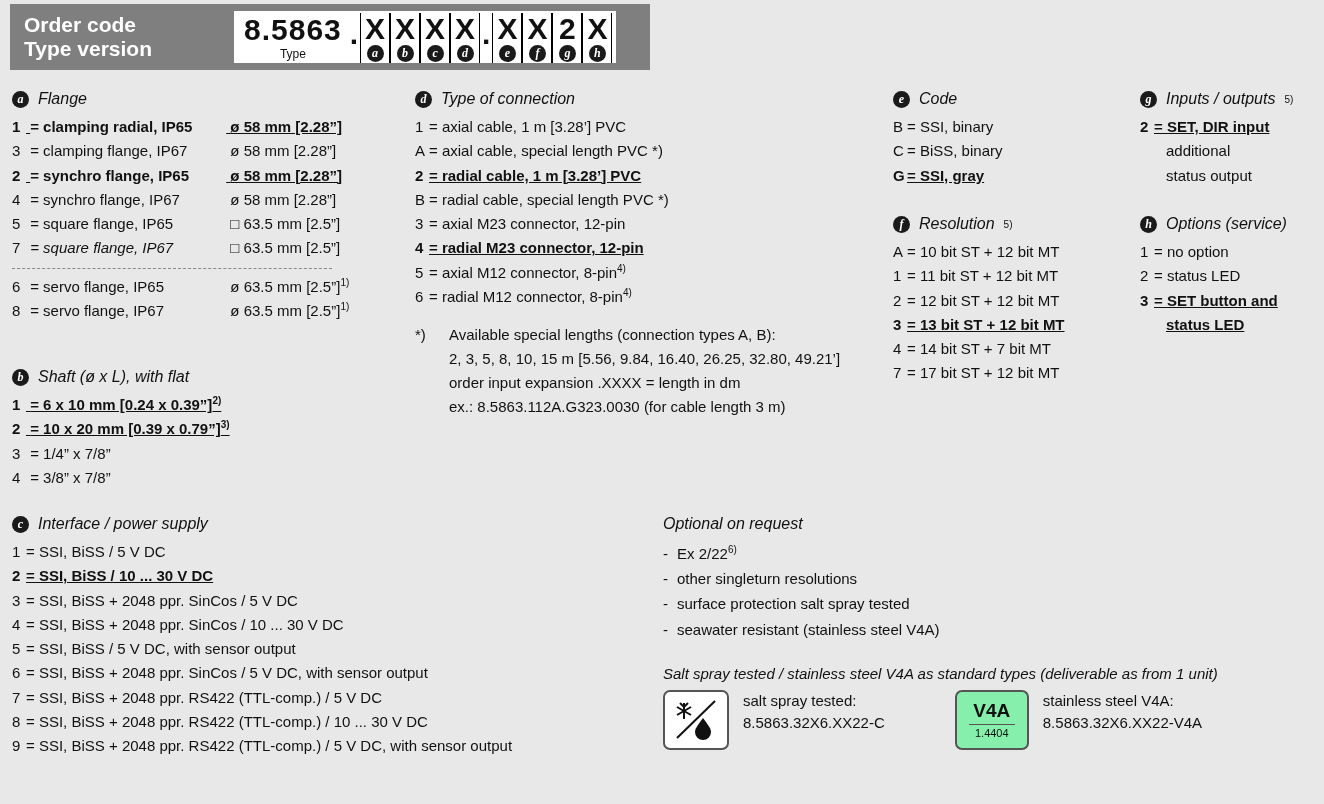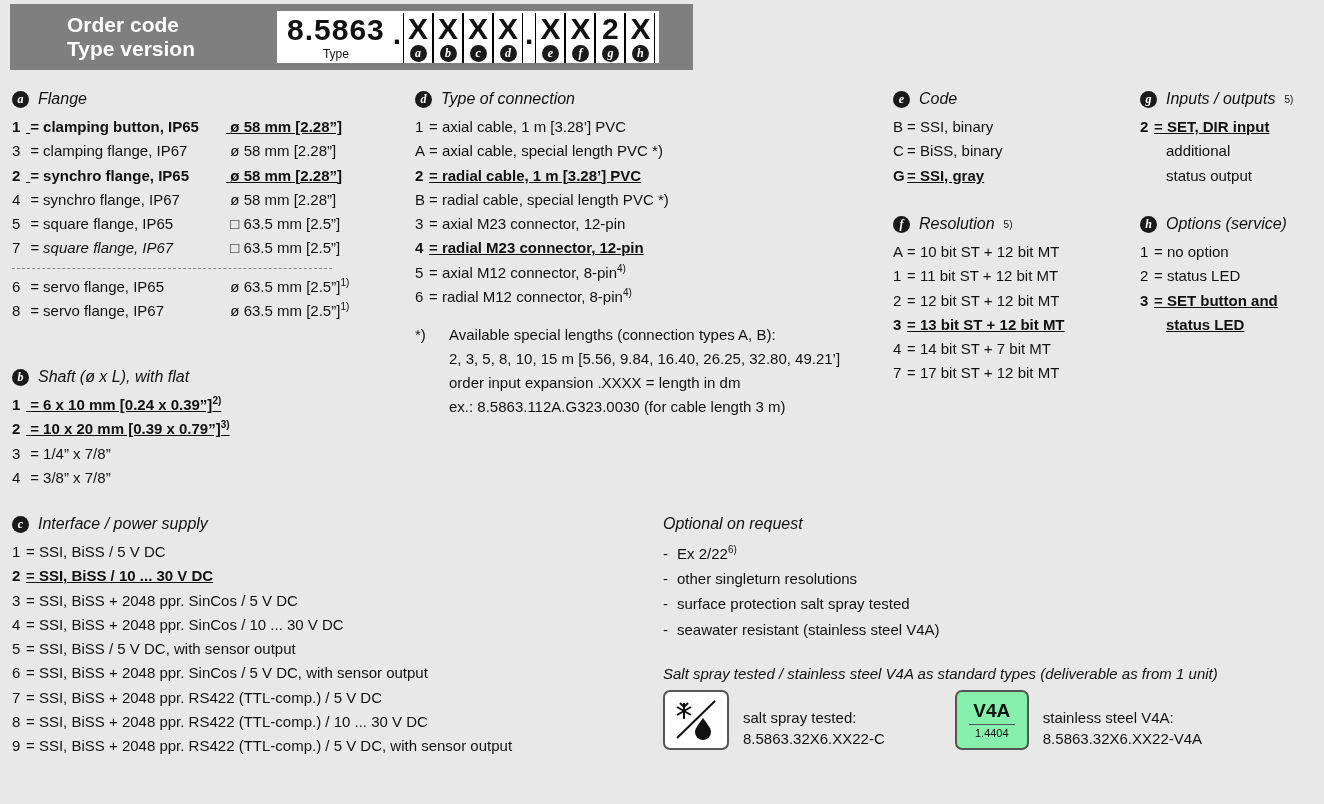--- a/index.html
+++ b/index.html
@@ -7,21 +7,21 @@
     width:1324px;height:804px;
     background:#e8e8e8;
     font-family:"Liberation Sans", sans-serif;
     font-size:15px;
     color:#111;
     position:relative;
     overflow:hidden;
   }
   .header{
     position:absolute;left:10px;top:4px;width:640px;height:66px;
-    background:#7f7f7f;display:flex;align-items:center;padding-left:43px;
+    background:#7f7f7f;display:flex;align-items:center;
   }
   .header-title{
     color:#fff;font-weight:bold;font-size:21px;line-height:1.15;
     padding-left:14px;width:210px;
   }
   .codebox{
     background:#fff;display:flex;align-items:flex-end;height:52px;
     padding:0 4px;box-sizing:border-box;
   }
   .typecell{
@@ -119,21 +119,21 @@
   </div>
 </div>
 
 <div class="col" style="left:12px;top:90px;width:360px;">
   <div class="sec-head">
     <span class="badge">a</span>
     <span class="sec-title">Flange</span>
   </div>
   <div class="row b">
     <span class="w-lbl">1</span>
-    <span style="display:inline-block;width:196px;">= clamping button, IP65</span>
+    <span style="display:inline-block;width:196px;">= clamping radial, IP65</span>
     <span>ø 58 mm [2.28”]</span>
   </div>
   <div class="row">
     <span class="w-lbl">3</span>
     <span style="display:inline-block;width:196px;">= clamping flange, IP67</span>
     <span>ø 58 mm [2.28”]</span>
   </div>
   <div class="row b">
     <span class="w-lbl">2</span>
     <span style="display:inline-block;width:196px;">= synchro flange, IP65</span>
@@ -280,21 +280,21 @@
 <div class="col" style="left:663px;top:515px;width:640px;">
   <div class="opt-title">Optional on request</div>
   <div class="opt-row"><span class="w-lbl">-</span><span>Ex 2/22</span><sup>6)</sup></div>
   <div class="opt-row"><span class="w-lbl">-</span><span>other singleturn resolutions</span></div>
   <div class="opt-row"><span class="w-lbl">-</span><span>surface protection salt spray tested</span></div>
   <div class="opt-row"><span class="w-lbl">-</span><span>seawater resistant (stainless steel V4A)</span></div>
 </div>
 
 <div class="col" style="left:663px;top:665px;width:650px;">
   <div class="salt-title">Salt spray tested / stainless steel V4A as standard types (deliverable as from 1 unit)</div>
-  <div style="display:flex;align-items:flex-end;gap:14px;">
+  <div style="display:flex;align-items:flex-start;gap:14px;">
     <div class="icon-box">
       <svg width="46" height="44" viewBox="0 0 46 44" aria-hidden="true">
         <g stroke="#111" stroke-width="2" fill="none">
           <line x1="11" y1="5" x2="11" y2="21"></line>
           <line x1="4" y1="9" x2="18" y2="17"></line>
           <line x1="18" y1="9" x2="4" y2="17"></line>
           <line x1="7" y1="5" x2="11" y2="9"></line>
           <line x1="15" y1="5" x2="11" y2="9"></line>
         </g>
         <line x1="4" y1="40" x2="42" y2="3" stroke="#111" stroke-width="2"></line>

